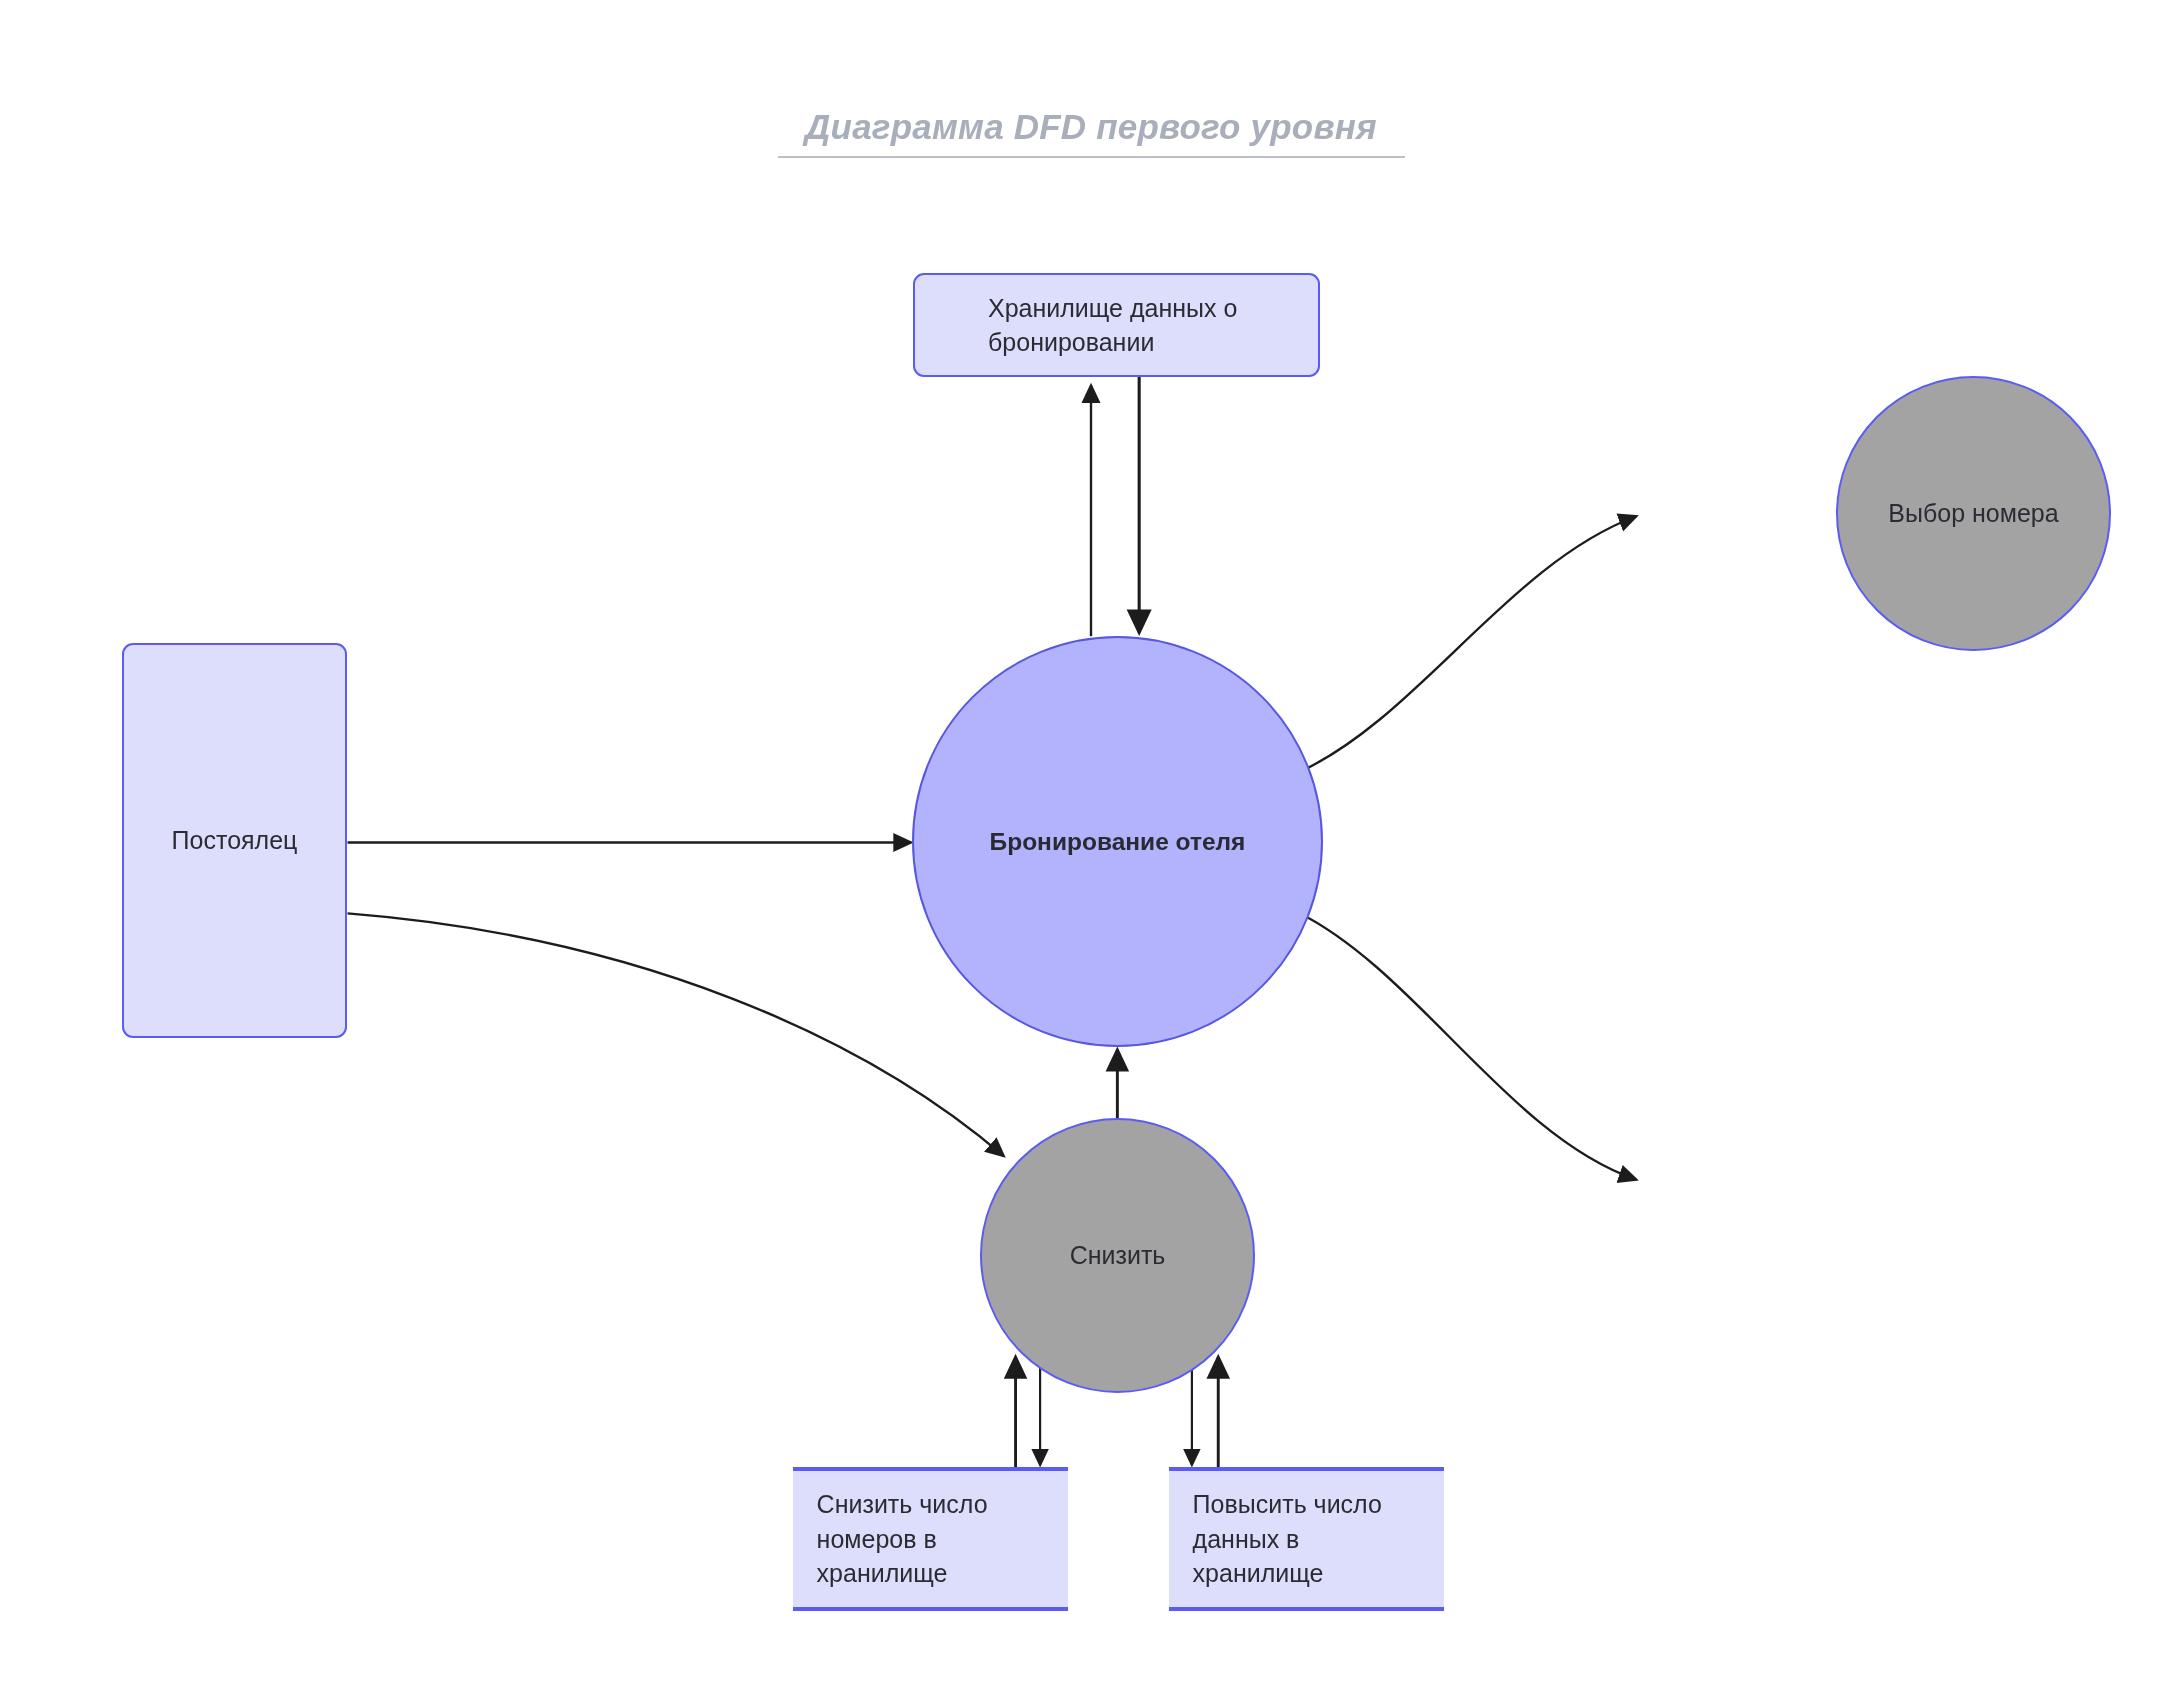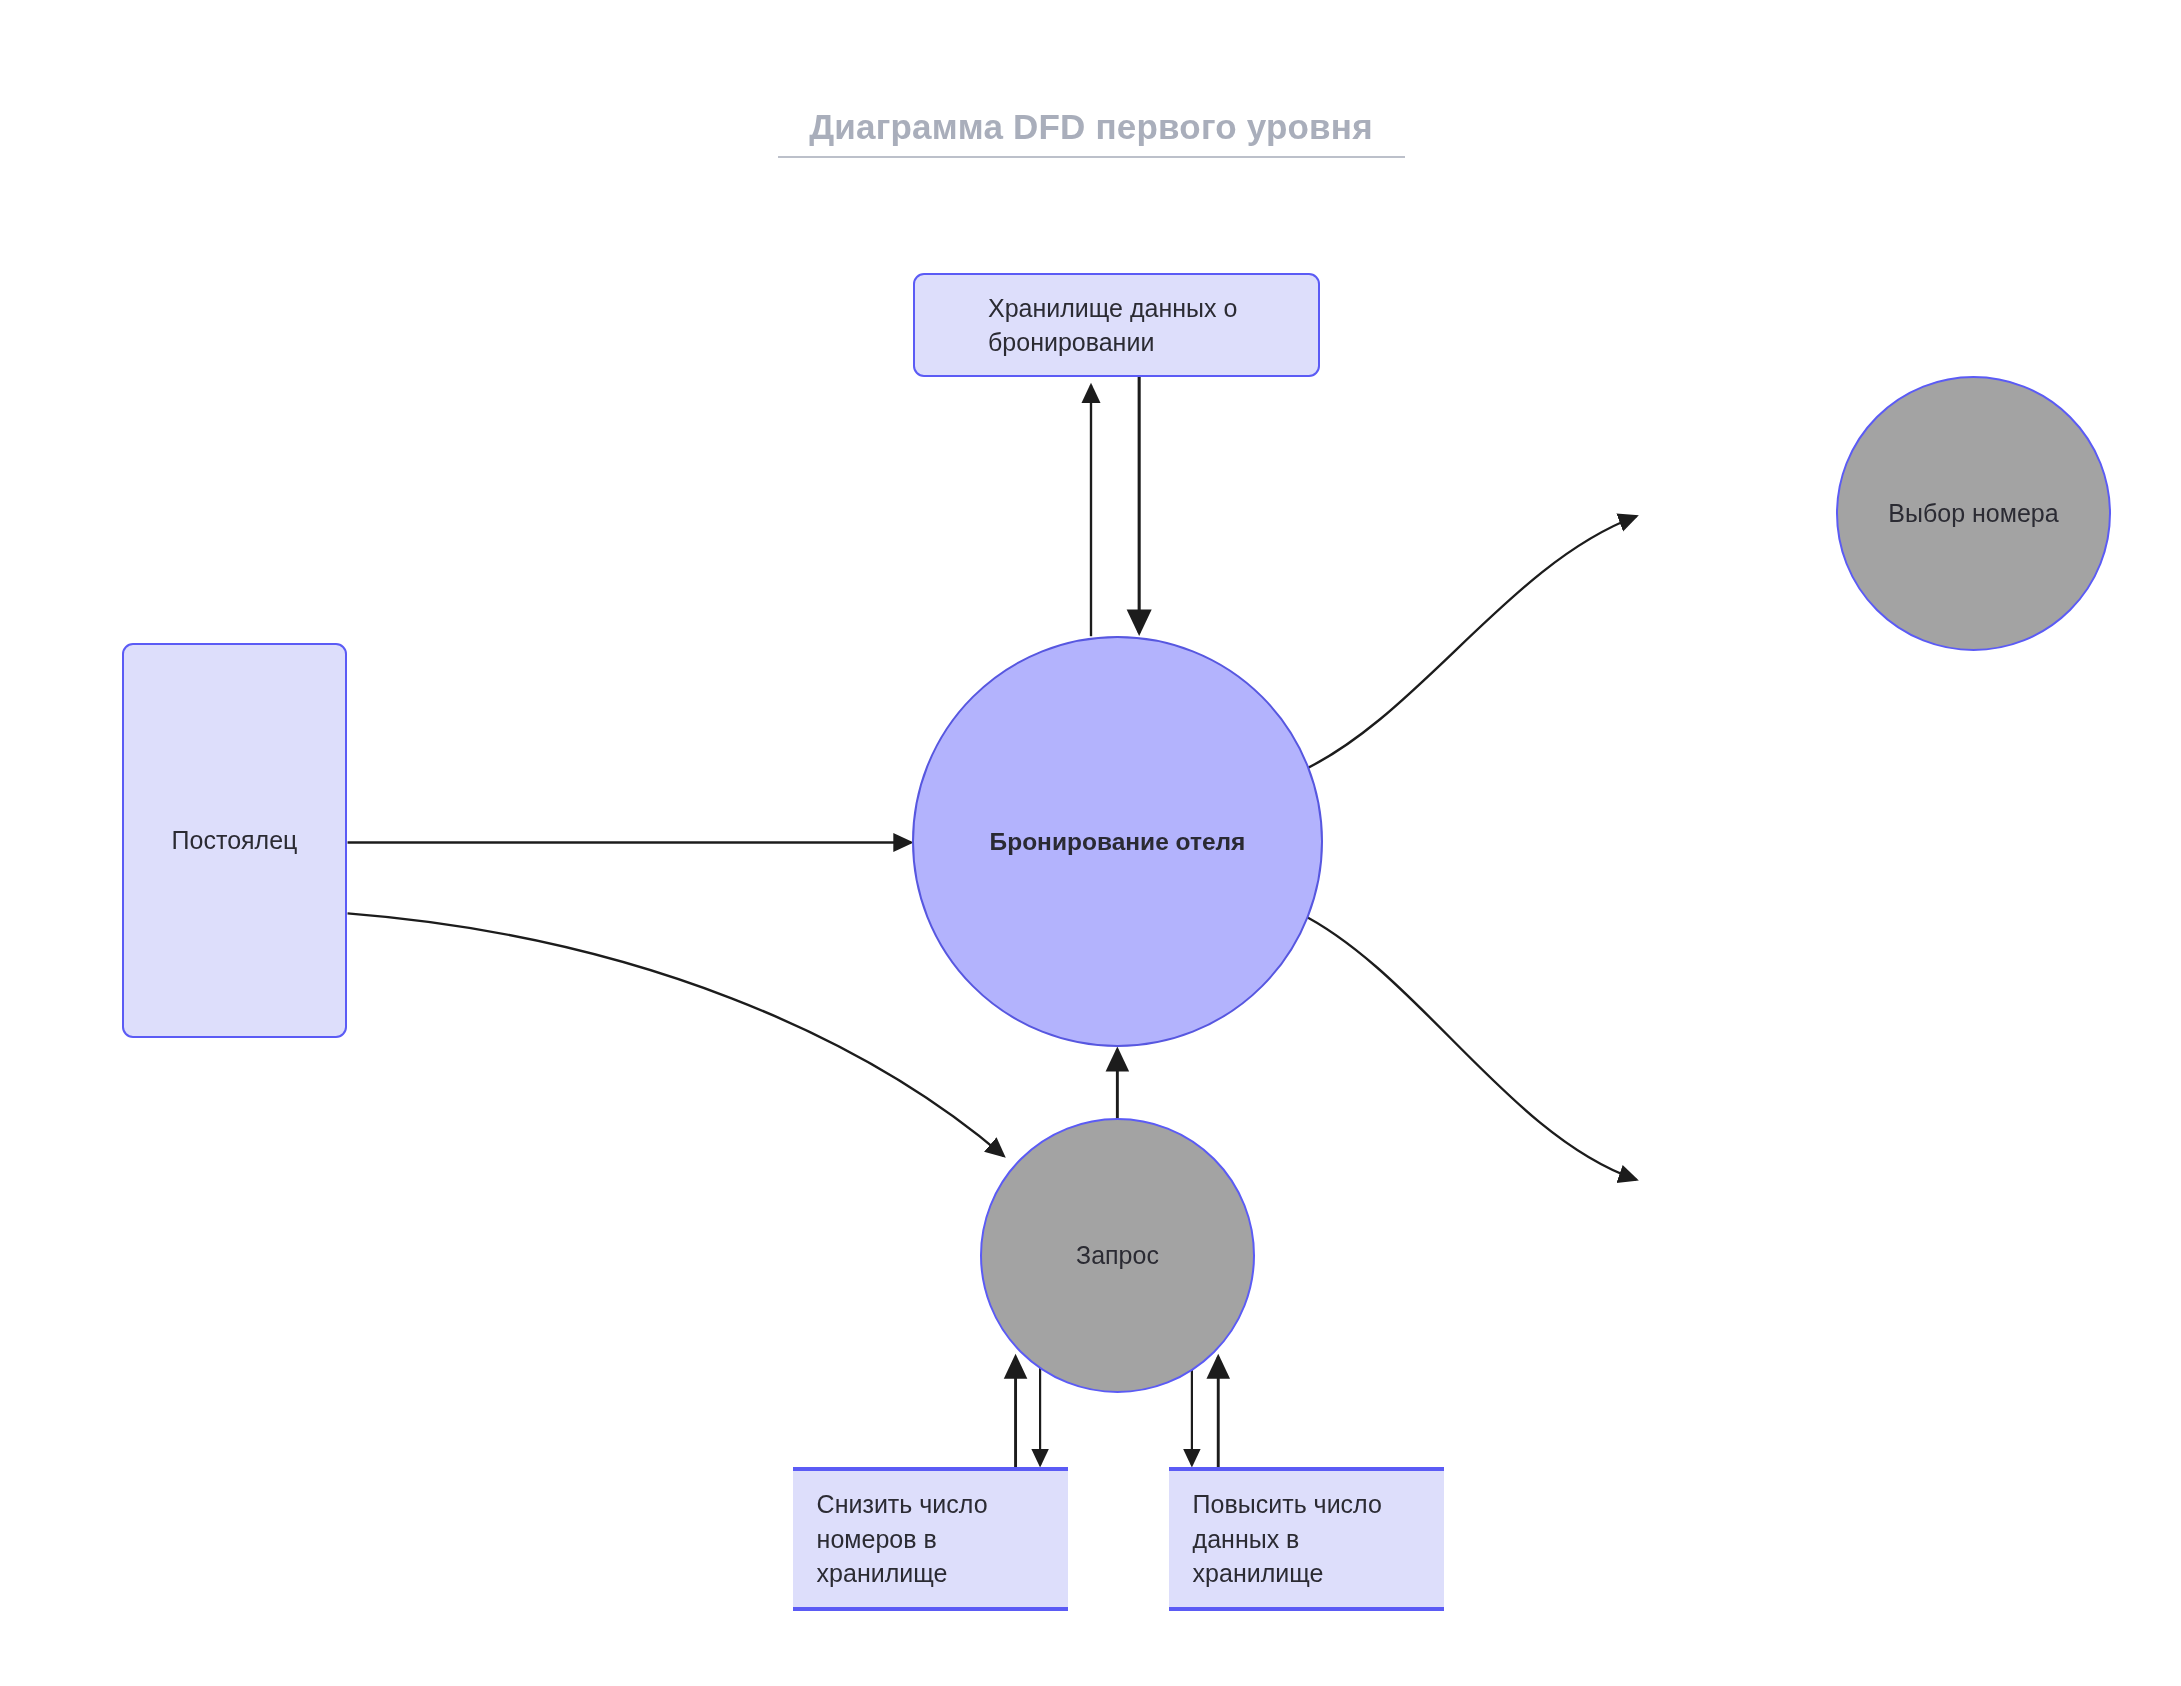--- a/index.html
+++ b/index.html
@@ -30,20 +30,21 @@
   .doc-title {
     font-size: 35px;
     font-weight: bold;
     color: #a9aebb;
     letter-spacing: 0.2px;
     line-height: 1.15;
     padding-bottom: 9px;
     margin: 0 auto;
     width: 627px;
     border-bottom: 2.7px solid #bcc0ca;
+    font-style: italic;
   }
   .sub-meta {
     margin-top: 12.7px;
     font-size: 19px;
     color: #a9aebb;
     display: flex;
     justify-content: center;
     align-items: center;
     gap: 11.8px;
   }
@@ -180,21 +181,21 @@
   <div class="node process process-main" style="left:912px; top:636px; width:411px; height:411px;">
     <span class="label">Бронирование отеля</span>
   </div>
 
   <div class="node process" style="left:1836px; top:376px; width:275px; height:275px;">
     <span class="label">Выбор номера</span>
   </div>
 
 
   <div class="node process" style="left:980px; top:1118px; width:275px; height:275px;">
-    <span class="label">Запрос</span>
+    <span class="label">Снизить</span>
   </div>
 
   <div class="node store-open" style="left:793px; top:1467px; width:275px; height:144px;">
     <span class="label">Снизить число номеров в хранилище</span>
   </div>
 
   <div class="node store-open" style="left:1169px; top:1467px; width:275px; height:144px;">
     <span class="label">Повысить число данных в хранилище</span>
   </div>
 

